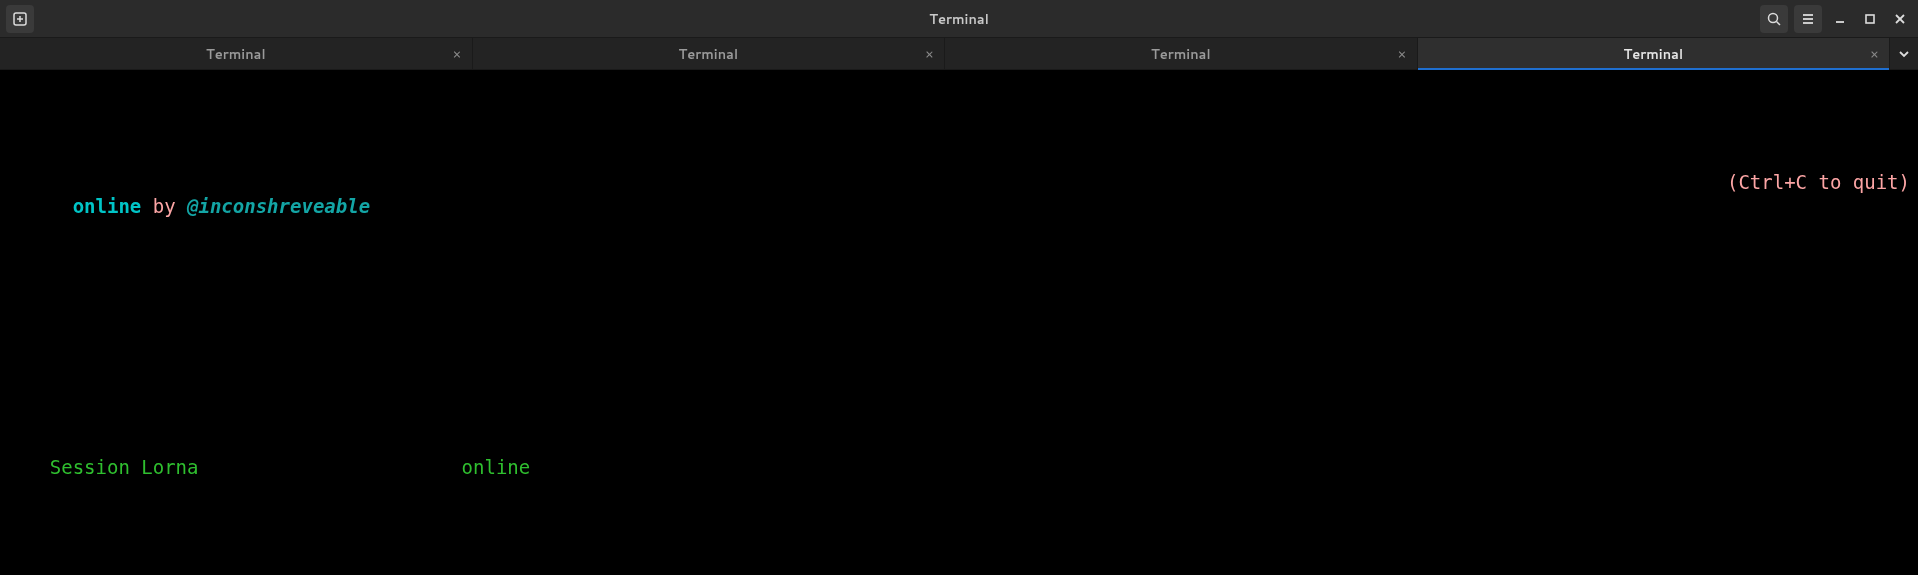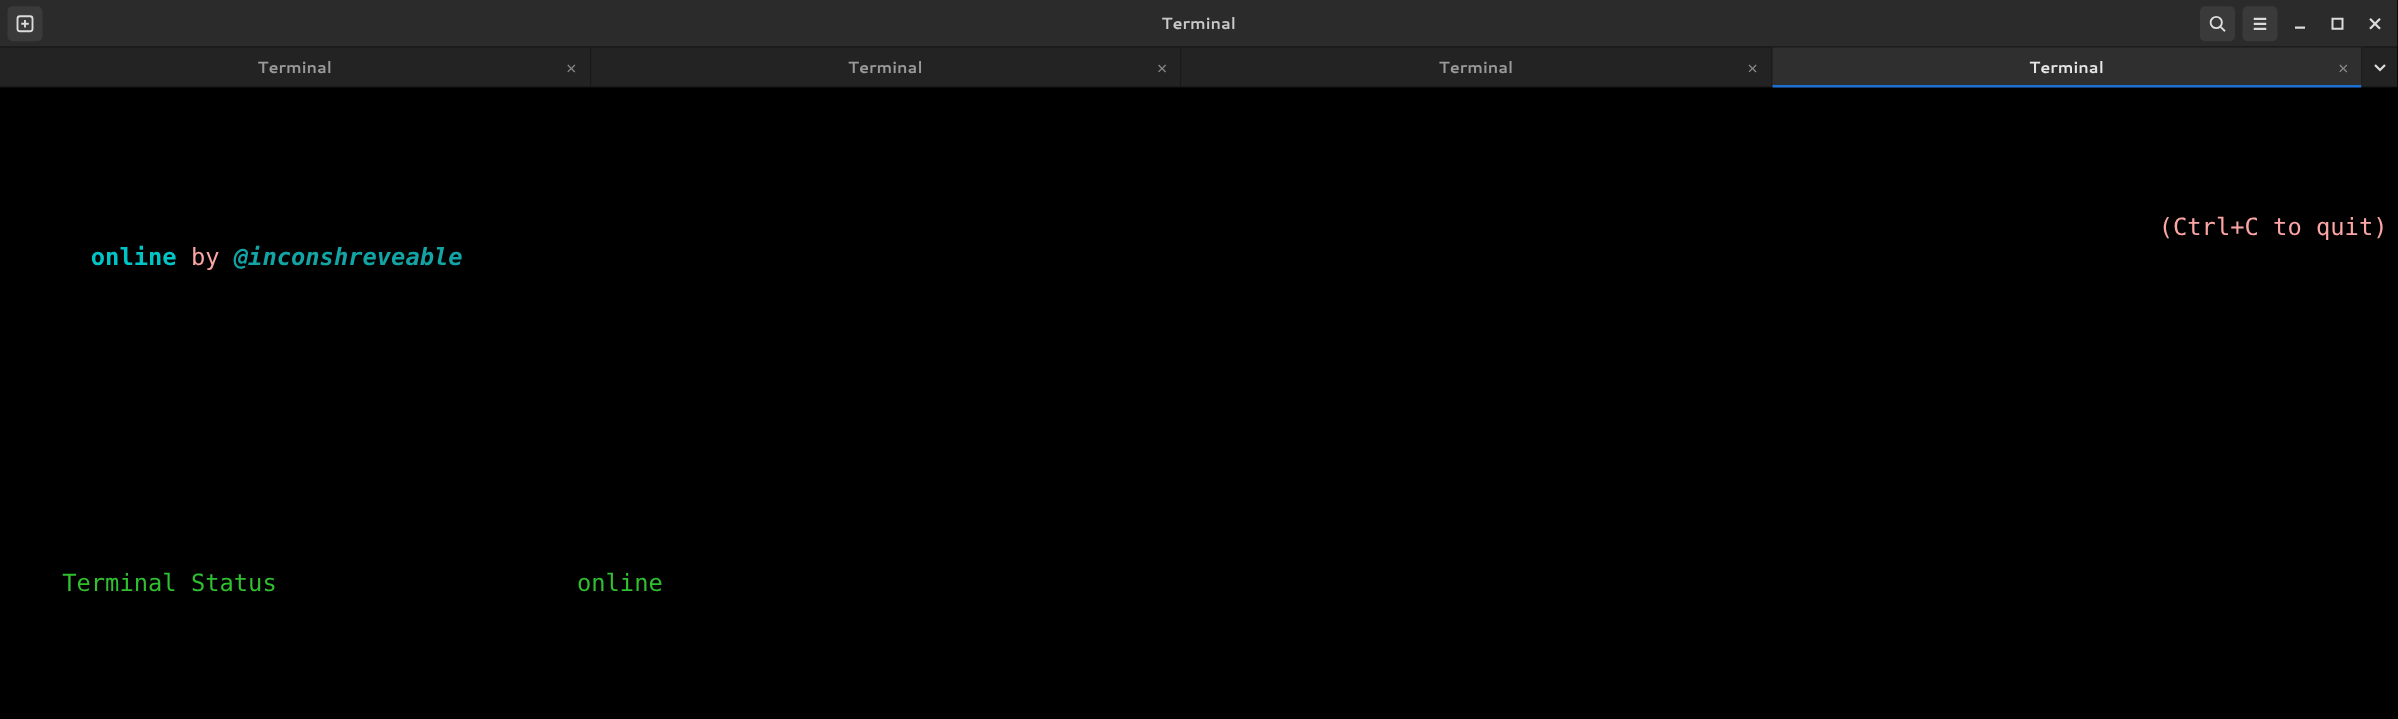--- a/index.html
+++ b/index.html
@@ -211,21 +211,21 @@
     <span>
       <span class="c-cyan bold">online</span><span class="c-white"> by </span><span class="c-teal bold">@inconshreveable</span>
     </span>
     <span style="margin-left:auto" class="c-white">(Ctrl+C to quit)</span>
   </div>
 
   <div class="row">&nbsp;</div>
 
   
   <div class="row">
-    <span class="label-col c-green">Terminal Status</span><span class="c-green">online</span>
+    <span class="label-col c-green">Session Lorna</span><span class="c-green">online</span>
   </div>
   <div class="row">
     <span class="label-col">Account</span><span>Lorna Mitchell (Plan: Individual)</span>
   </div>
   
   
   
   
   
 

